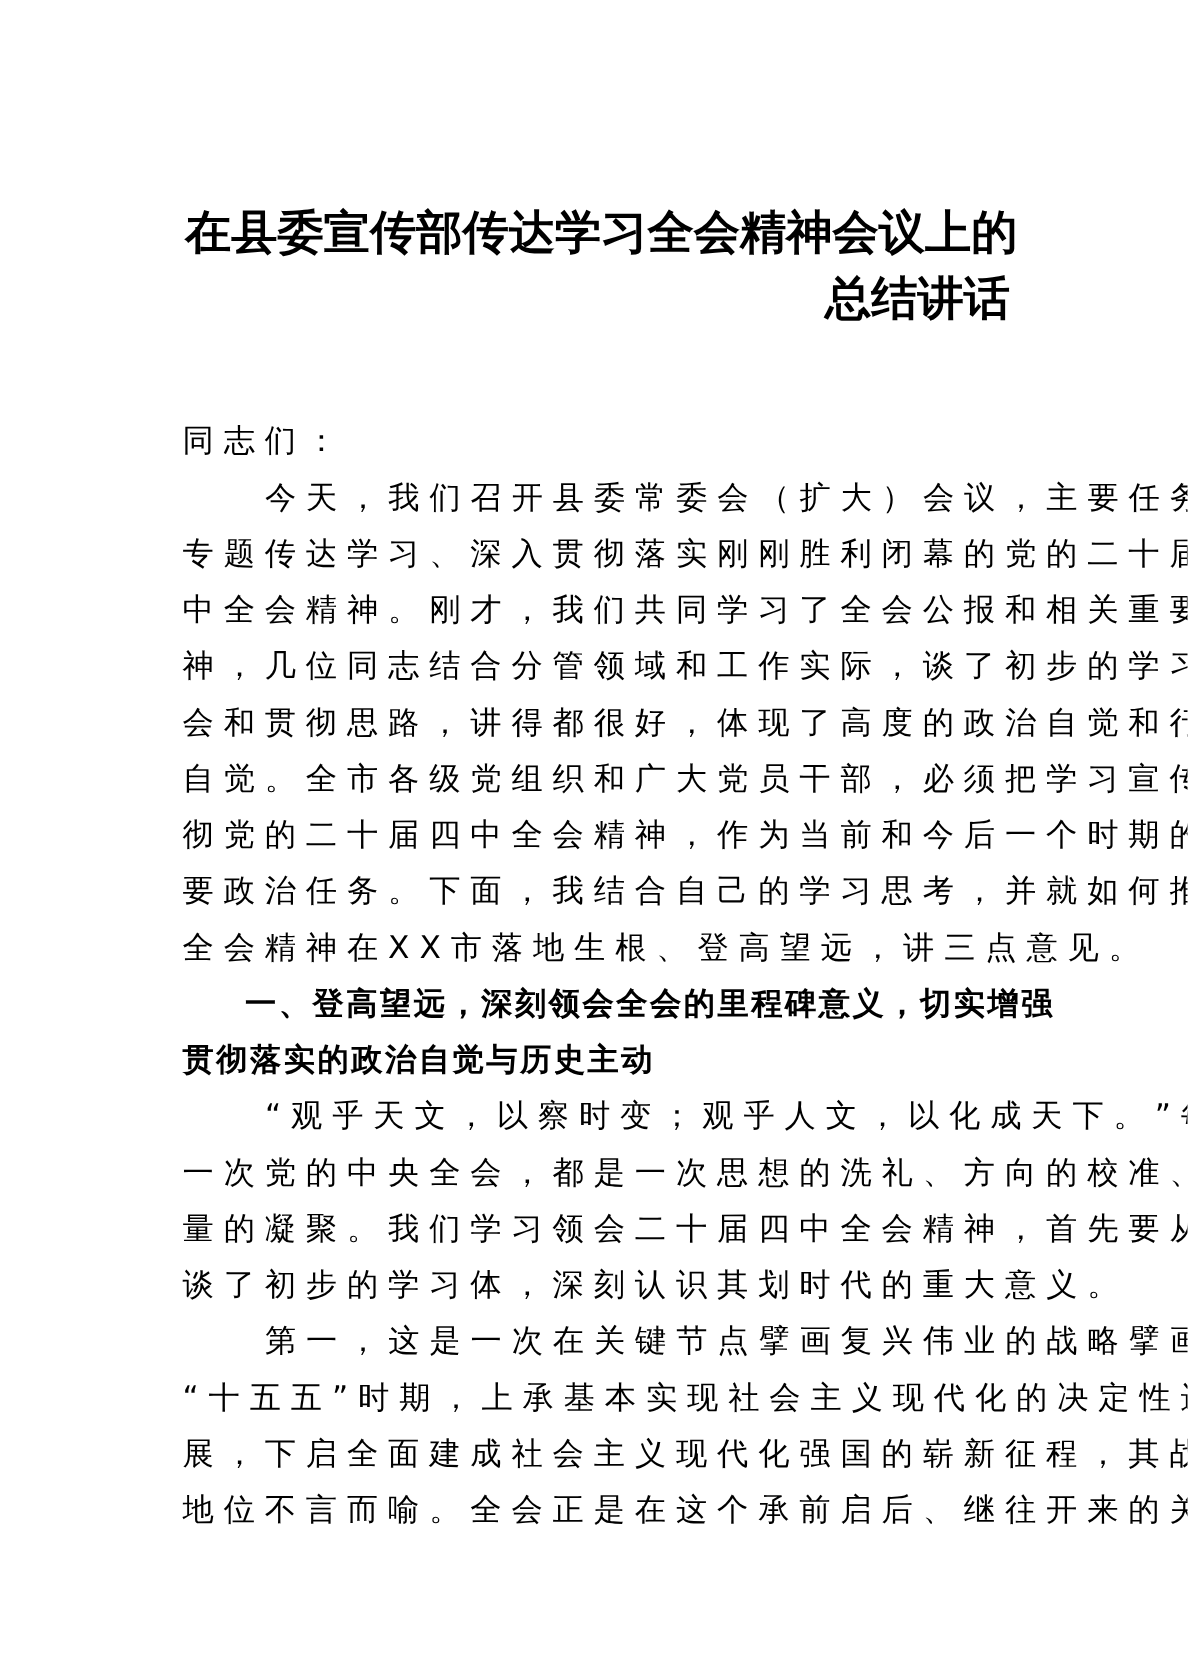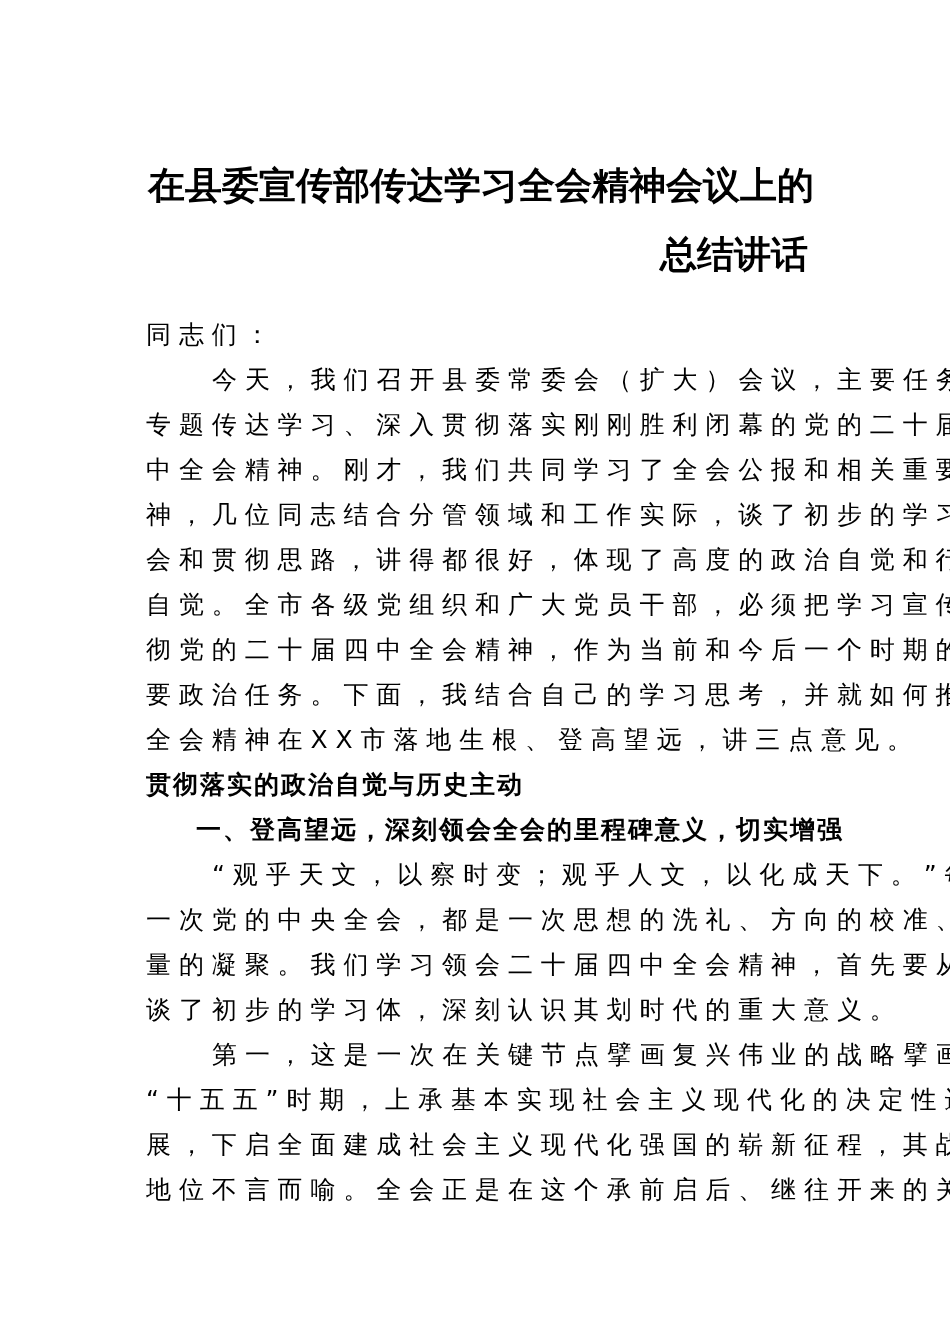--- a/index.html
+++ b/index.html
@@ -12,23 +12,23 @@
     font-family: "DejaVu Serif", "Liberation Serif", serif;
     font-weight: bold;
     font-size: 37px;
     text-align: right;
     margin: 0;
     line-height: 44px;
     letter-spacing: 0px;
     white-space: nowrap;
   }
   .title-1 { position: absolute; top: 163px; left: -6px; width: 674px; }
-  .title-2 { position: absolute; top: 232px; left: 0; width: 662px; }
+  .title-2 { position: absolute; top: 216px; left: 0; width: 662px; }
   .body {
-    position: absolute; top: 312px; left: 0; width: 662px;
+    position: absolute; top: 330px; left: 0; width: 662px;
     font-family: "DejaVu Sans", "Liberation Sans", sans-serif;
     font-size: 25px;
     line-height: 45px;
     letter-spacing: 7.9px;
     text-align: justify;
   }
   .body p { margin: 0; text-indent: 0; }
   .body p.indent { text-indent: 66px; }
   .body p.heading {
     font-family: "DejaVu Sans", "Liberation Sans", sans-serif;
@@ -56,22 +56,22 @@
       <span class="line" style="margin-left:-66px">中全会精神。刚才，我们共同学习了全会公报和相关重要精</span>
       <span class="line" style="margin-left:-66px">神，几位同志结合分管领域和工作实际，谈了初步的学习体</span>
       <span class="line" style="margin-left:-66px">会和贯彻思路，讲得都很好，体现了高度的政治自觉和行动</span>
       <span class="line" style="margin-left:-66px">自觉。全市各级党组织和广大党员干部，必须把学习宣传贯</span>
       <span class="line" style="margin-left:-66px">彻党的二十届四中全会精神，作为当前和今后一个时期的首</span>
       <span class="line" style="margin-left:-66px">要政治任务。下面，我结合自己的学习思考，并就如何推动</span>
       <span class="line" style="margin-left:-66px">全会精神在XX市落地生根、登高望远，讲三点意见。</span>
     </p>
 
     <p class="heading">
+      <span class="line">一、登高望远，深刻领会全会的里程碑意义，切实增强</span>
       <span class="line" style="margin-left:-50px">贯彻落实的政治自觉与历史主动</span>
-      <span class="line">一、登高望远，深刻领会全会的里程碑意义，切实增强</span>
     </p>
 
     <p class="indent">
       <span class="line">“观乎天文，以察时变；观乎人文，以化成天下。”每</span>
       <span class="line" style="margin-left:-66px">一次党的中央全会，都是一次思想的洗礼、方向的校准、力</span>
       <span class="line" style="margin-left:-66px">量的凝聚。我们学习领会二十届四中全会精神，首先要从历</span>
       <span class="line" style="margin-left:-66px">谈了初步的学习体，深刻认识其划时代的重大意义。</span>
     </p>
 
     <p class="indent">

